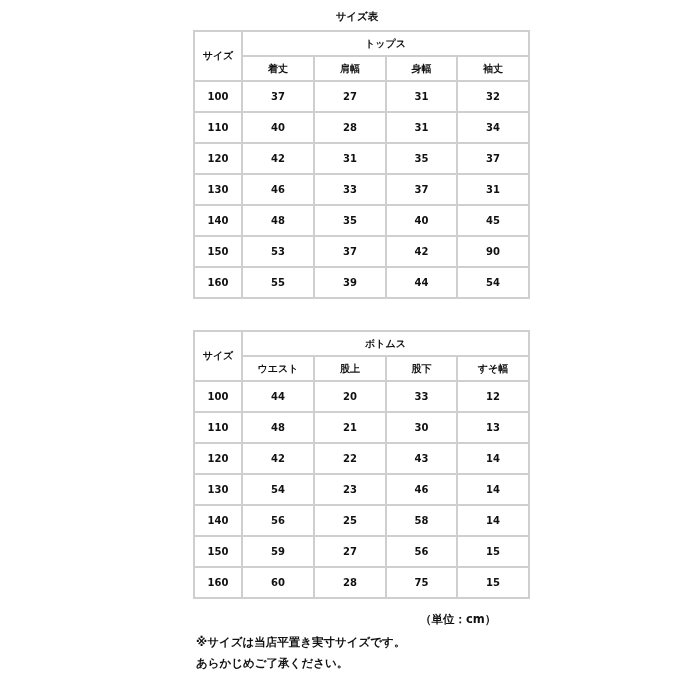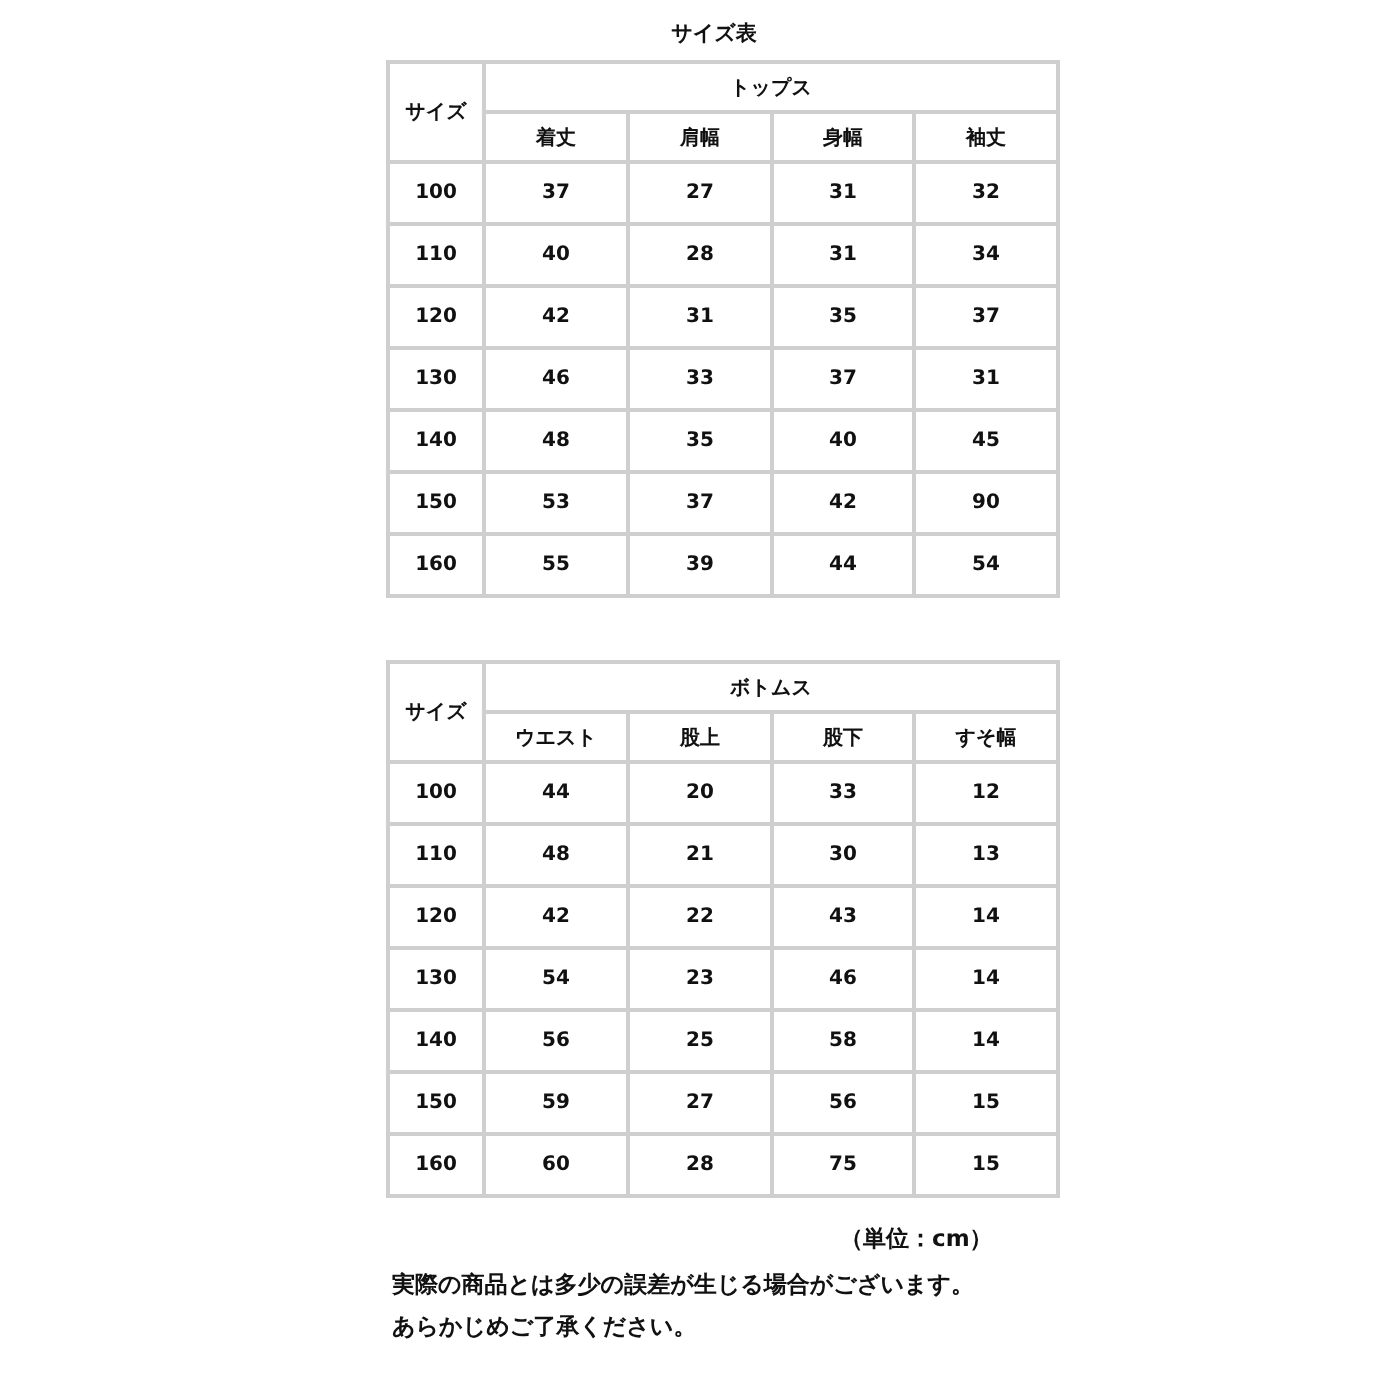--- a/index.html
+++ b/index.html
@@ -166,15 +166,15 @@
         <td>28</td>
         <td>75</td>
         <td>15</td>
       </tr>
     </tbody>
 </table>
 
 <div class="unit">（単位：cm）</div>
 
 <div class="notes">
-  <div>実際の商品とは多少の誤差が生じる場合がございます。</div>
+  <div>※サイズは当店平置き実寸サイズです。</div>
   <div>あらかじめご了承ください。</div>
 </div>
 
 </body></html>

